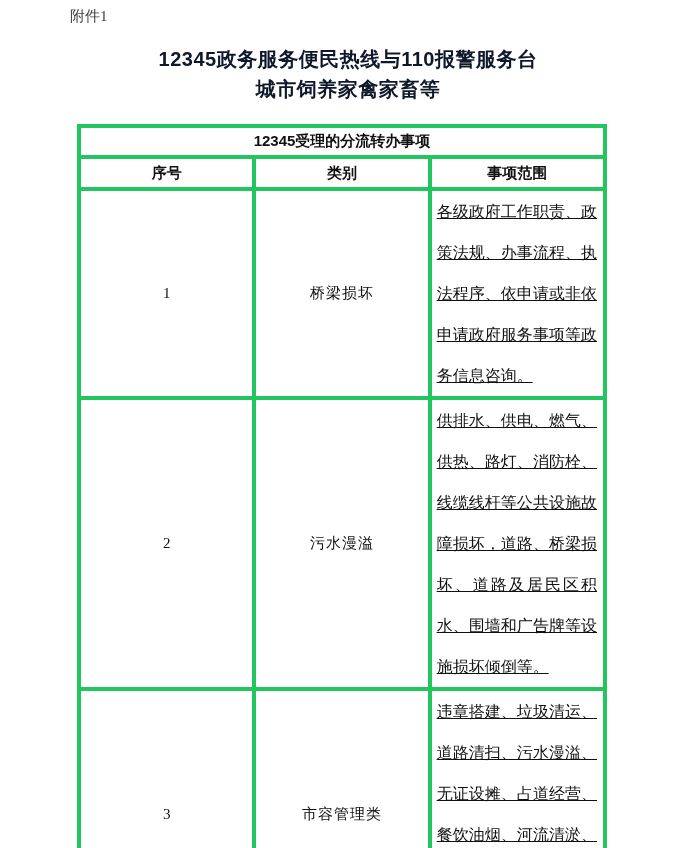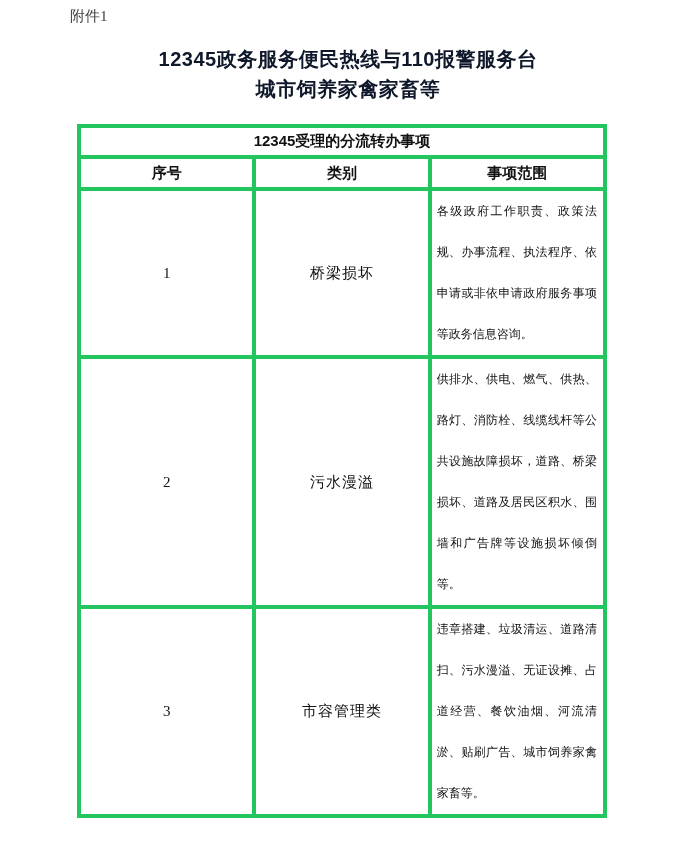--- a/index.html
+++ b/index.html
@@ -75,21 +75,22 @@
   td.cat-cell {
     text-align: center;
     font-size: 15px;
     letter-spacing: 1px;
   }
   td.scope-cell {
     padding: 0 6px 0 5px;
     text-align: justify;
     text-justify: inter-ideograph;
     line-height: 41px;
-    font-size: 12px;
+    font-size: 16px;
+    text-decoration: underline;
   }
   tr.r-tall  td { height: 125px; }
 </style>
 </head>
 <body>
 
 <div class="page">
 
   <div class="attachment-label">附件1</div>
 

